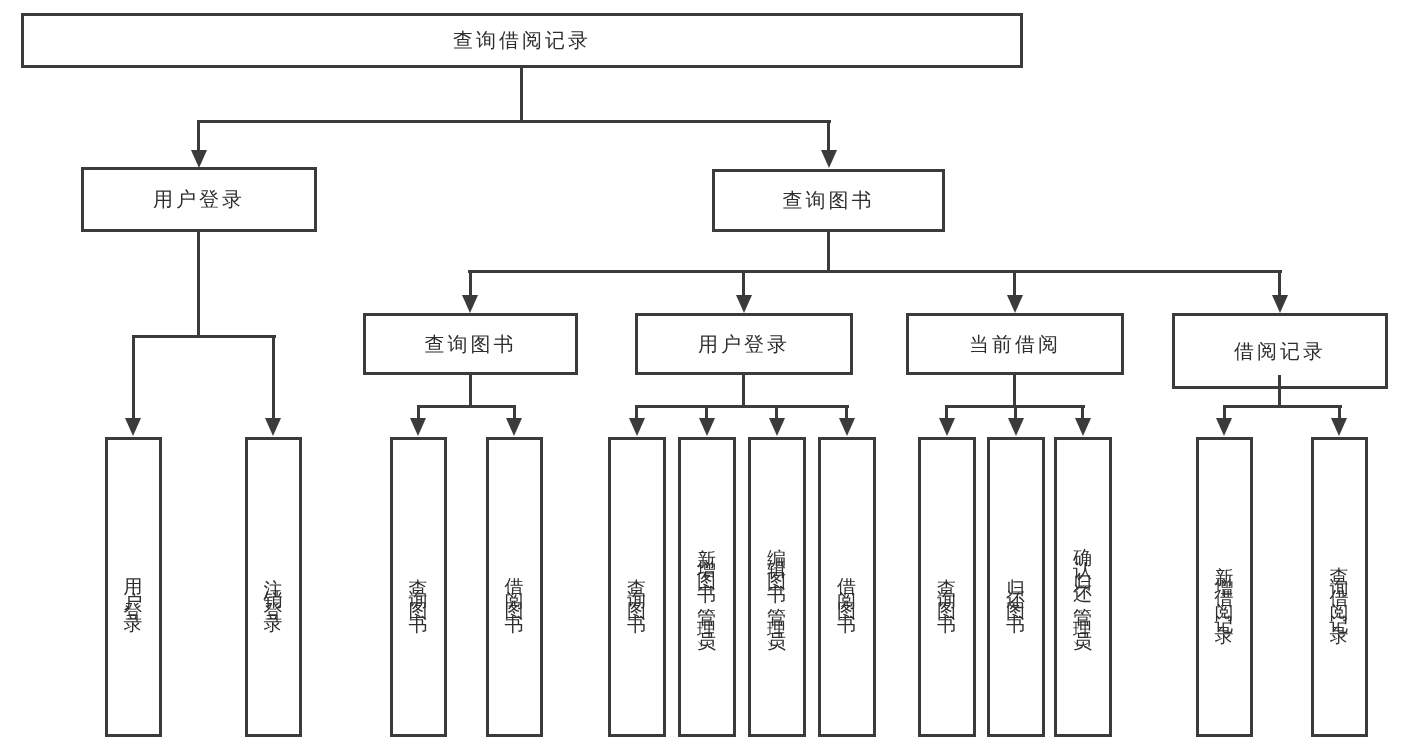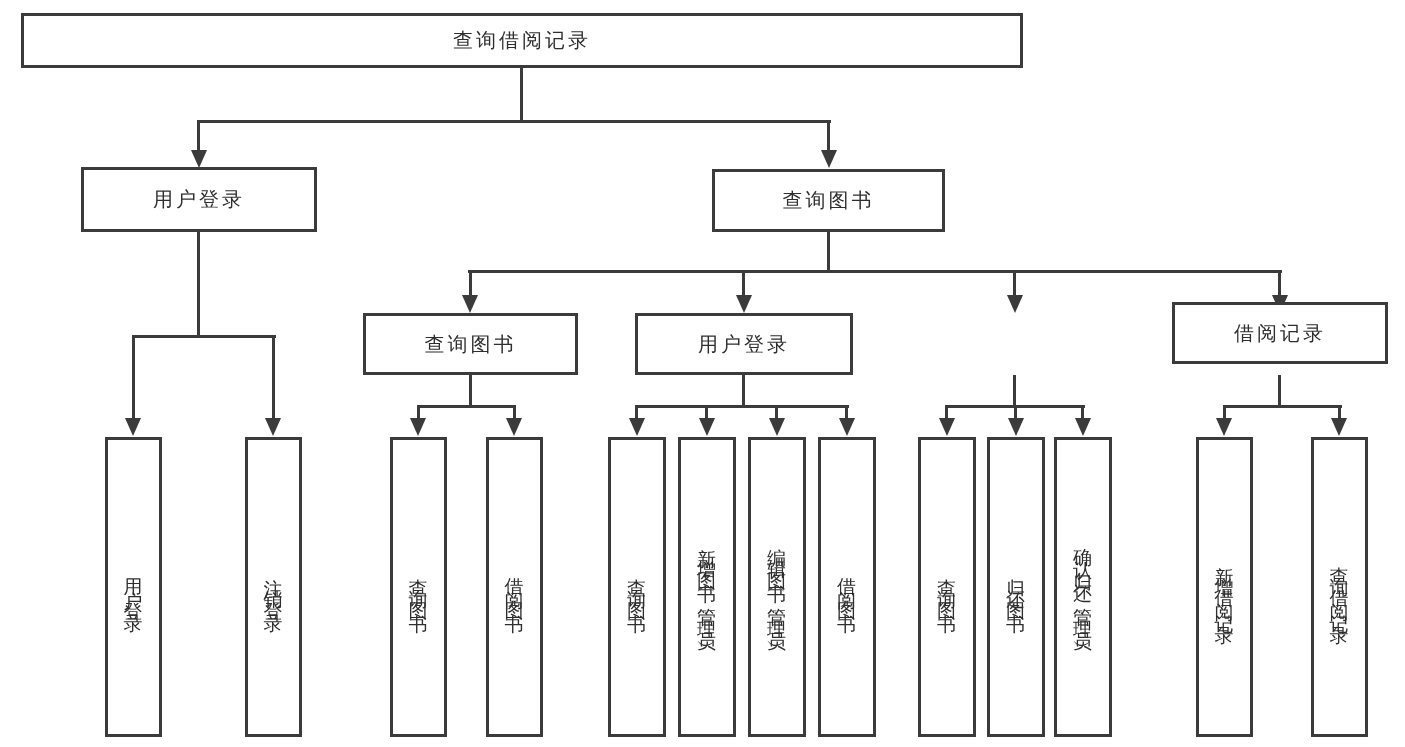--- a/index.html
+++ b/index.html
@@ -88,21 +88,24 @@
   <div class="arr" style="left:1007px;top:295px"></div>
   <div class="vl" style="left:1278px;top:270px;height:25px"></div>
   <div class="arr" style="left:1272px;top:295px"></div>
 
   <div class="hbox" style="left:363px;top:313px;width:215px;height:62px">
     <span>查询图书</span>
   </div>
   <div class="hbox" style="left:635px;top:313px;width:218px;height:62px">
     <span>用户登录</span>
   </div>
-  <div class="hbox" style="left:1172px;top:302px;width:216px;height:62px">
+  <div class="hbox" style="left:906px;top:313px;width:218px;height:62px">
+    <span>当前借阅</span>
+  </div>
+  <div class="hbox" style="left:1172px;top:313px;width:216px;height:76px">
     <span>借阅记录</span>
   </div>
 
   <div class="vl" style="left:469px;top:375px;height:30px"></div>
   <div class="hl" style="left:417px;top:405px;width:99px"></div>
   <div class="vl" style="left:417px;top:405px;height:13px"></div>
   <div class="arr" style="left:410px;top:418px"></div>
   <div class="vl" style="left:513px;top:405px;height:13px"></div>
   <div class="arr" style="left:506px;top:418px"></div>
 

